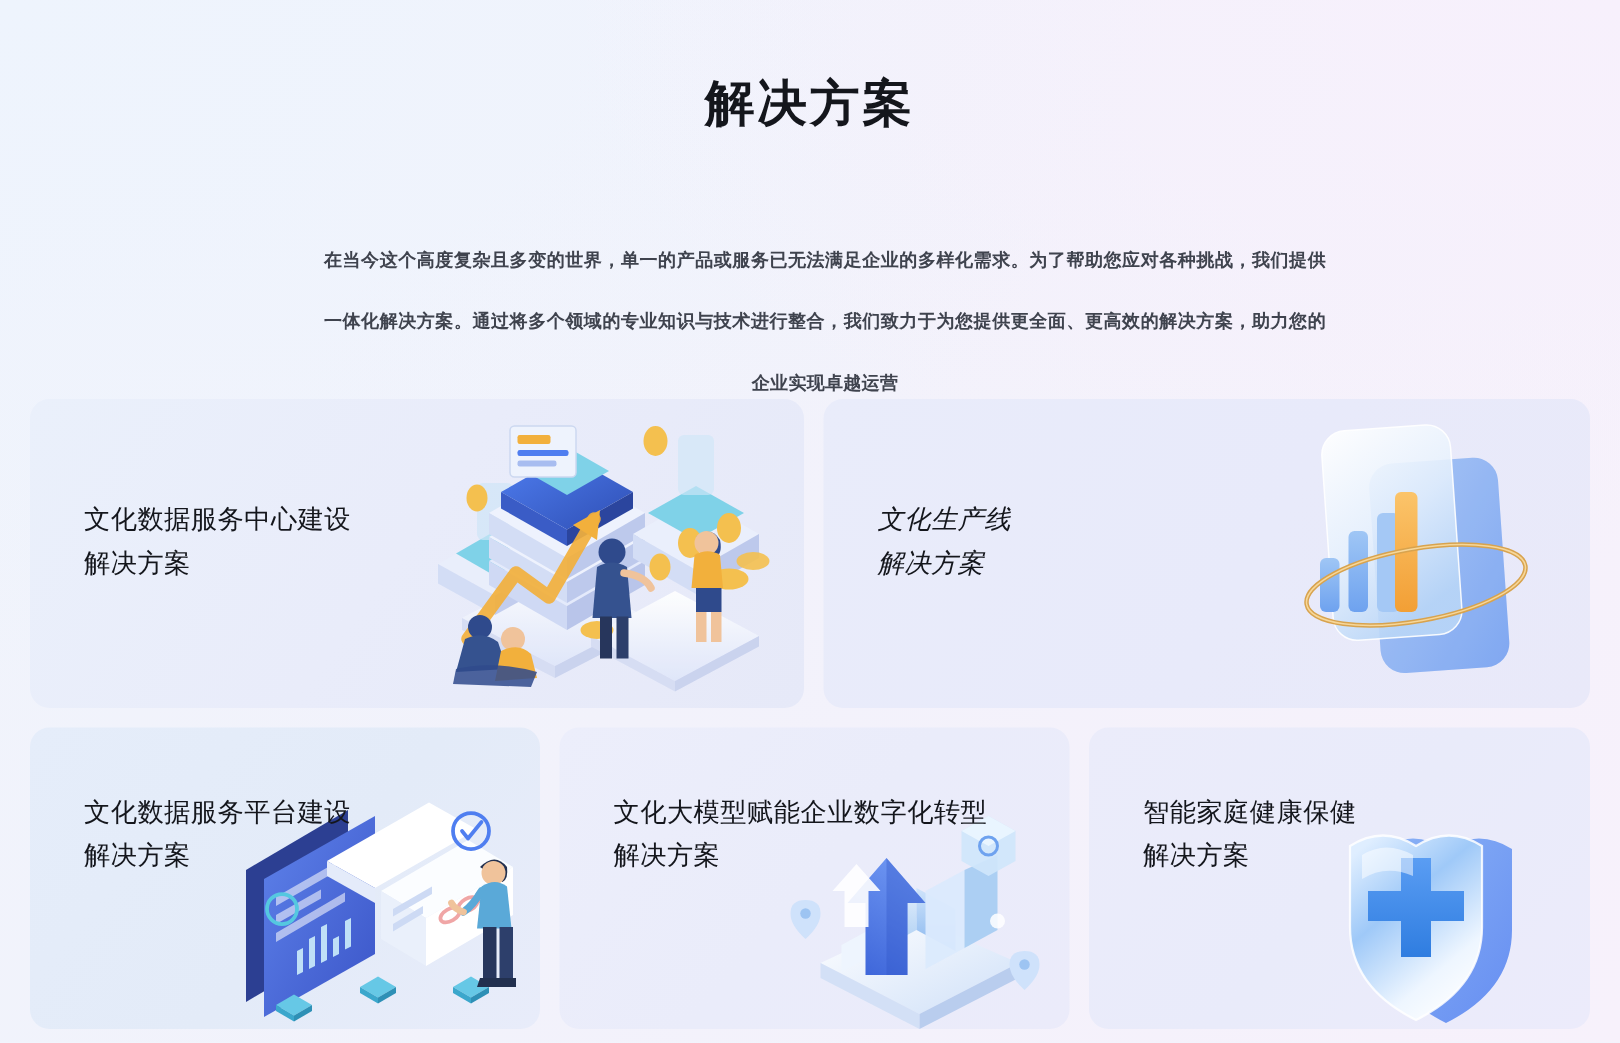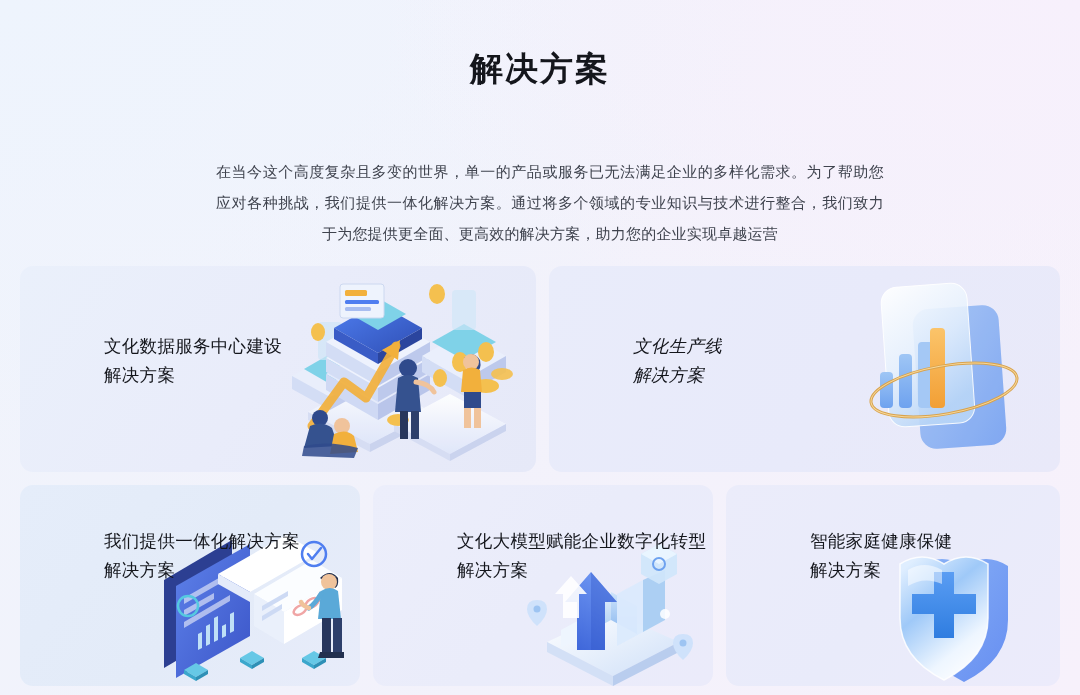--- a/index.html
+++ b/index.html
@@ -38,24 +38,25 @@
   }
 
   
   .intro {
     position: absolute;
     top: 141px;
     left: 216px;
     width: 668px;
     text-align: justify;
     text-align-last: center;
-    font-size: 15px;
-    line-height: 31px;
+    font-size: 12px;
+    line-height: 41px;
     color: #3f434e;
     letter-spacing: 0.2px;
+    font-weight: bold;
   }
 
   
   .grid {
     position: absolute;
     left: 20px;
     top: 266px;
     width: 1040px;
   }
   .row {
@@ -72,21 +73,20 @@
   }
   .card-title {
     position: absolute;
     z-index: 4;
     font-size: 17.5px;
     line-height: 29px;
     font-weight: 500;
     color: #14161c;
     letter-spacing: 0.3px;
     white-space: pre-line;
-    margin-left: 48px;
   }
   .card-art {
     position: absolute;
     z-index: 2;
     pointer-events: none;
   }
 
   
   .row1 .card { height: 206px; }
   .card-1 { width: 516px; background: linear-gradient(125deg,#eaf0fb 0%,#e9ecfa 48%,#e6e9f8 100%); }
@@ -272,21 +272,21 @@
             <ellipse cx="100" cy="118" rx="74" ry="24" fill="none" stroke="#d8a34e" stroke-width="3" transform="rotate(-10 100 118)"></ellipse>
             <ellipse cx="100" cy="118" rx="74" ry="24" fill="none" stroke="#f6d79a" stroke-width="1" transform="rotate(-10 100 118)"></ellipse>
           </svg>
         </div>
       </div>
     </div>
 
     <div class="row row2">
 
       <div class="card card-3">
-        <div class="card-title">我们提供一体化解决方案
+        <div class="card-title">文化数据服务平台建设
 解决方案</div>
         <div class="card-art">
           <svg viewBox="0 0 212 158" width="212" height="158">
             <defs>
               <linearGradient id="g3a" x1="0" y1="0" x2="1" y2="1">
                 <stop offset="0" stop-color="#5e82ea"></stop>
                   <stop offset="1" stop-color="#3b55c8"></stop>
               </linearGradient>
               <linearGradient id="g3b" x1="0" y1="0" x2="1" y2="1">
                 <stop offset="0" stop-color="#7ea4f2"></stop>

